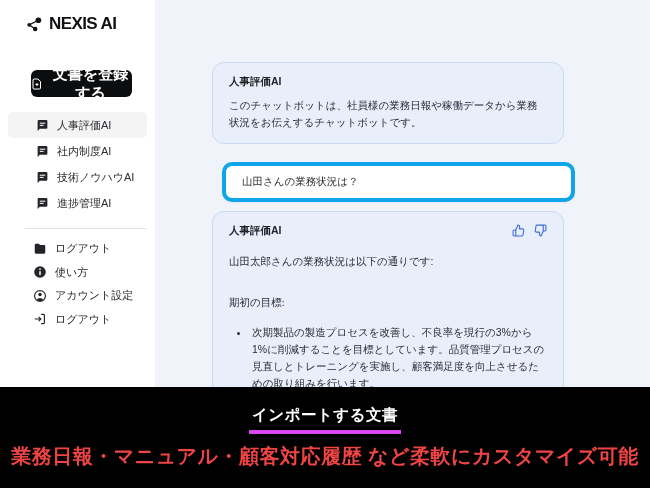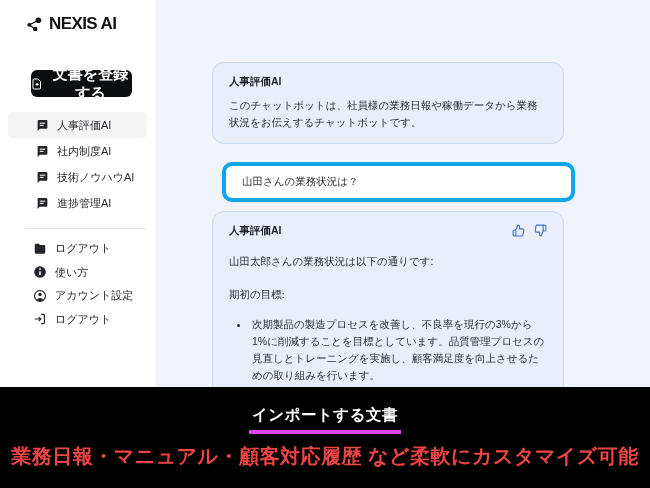--- a/index.html
+++ b/index.html
@@ -39,21 +39,21 @@
   .bubble-title { font-weight:bold; font-size:10.5px; color:#1f2126; }
   .bubble-text { margin-top:7px; }
   .user-card { width:353px; margin-left:10px; margin-top:18px; background:#fff;
           border:4px solid #0ea5e9; border-radius:10px; padding:8px 16px; font-size:10.5px;
           color:#2a2c31; line-height:1.5; box-shadow:0 1px 2px rgba(20,30,60,.05); }
   .bubble-response { margin-top:9px; }
   .bubble-header { display:flex; justify-content:space-between; align-items:center; }
   .feedback { display:flex; gap:9px; align-items:center; }
   .feedback .icon { cursor:pointer; }
   .resp-intro { margin-top:14px; }
-  .resp-heading { margin-top:16px;font-family:Liberation Serif, serif; }
+  .resp-heading { margin-top:24px;font-family:Liberation Serif, serif; }
   .resp-list { margin-top:13px; padding-left:21px; list-style:disc; }
   .resp-list li { padding-left:2px; }
   .resp-list li + li { margin-top:11px; }
 
   
   .banner { position:absolute; left:0; top:387px; width:650px; height:101px; background:#000;
           display:flex; flex-direction:column; align-items:center; justify-content:center;
           gap:9px; z-index:3; }
   .banner-title { color:#fff; font-size:15.5px; font-weight:bold;
           border-bottom:4px solid #d946ef; padding:0 3px 4px; letter-spacing:0.5px; }

